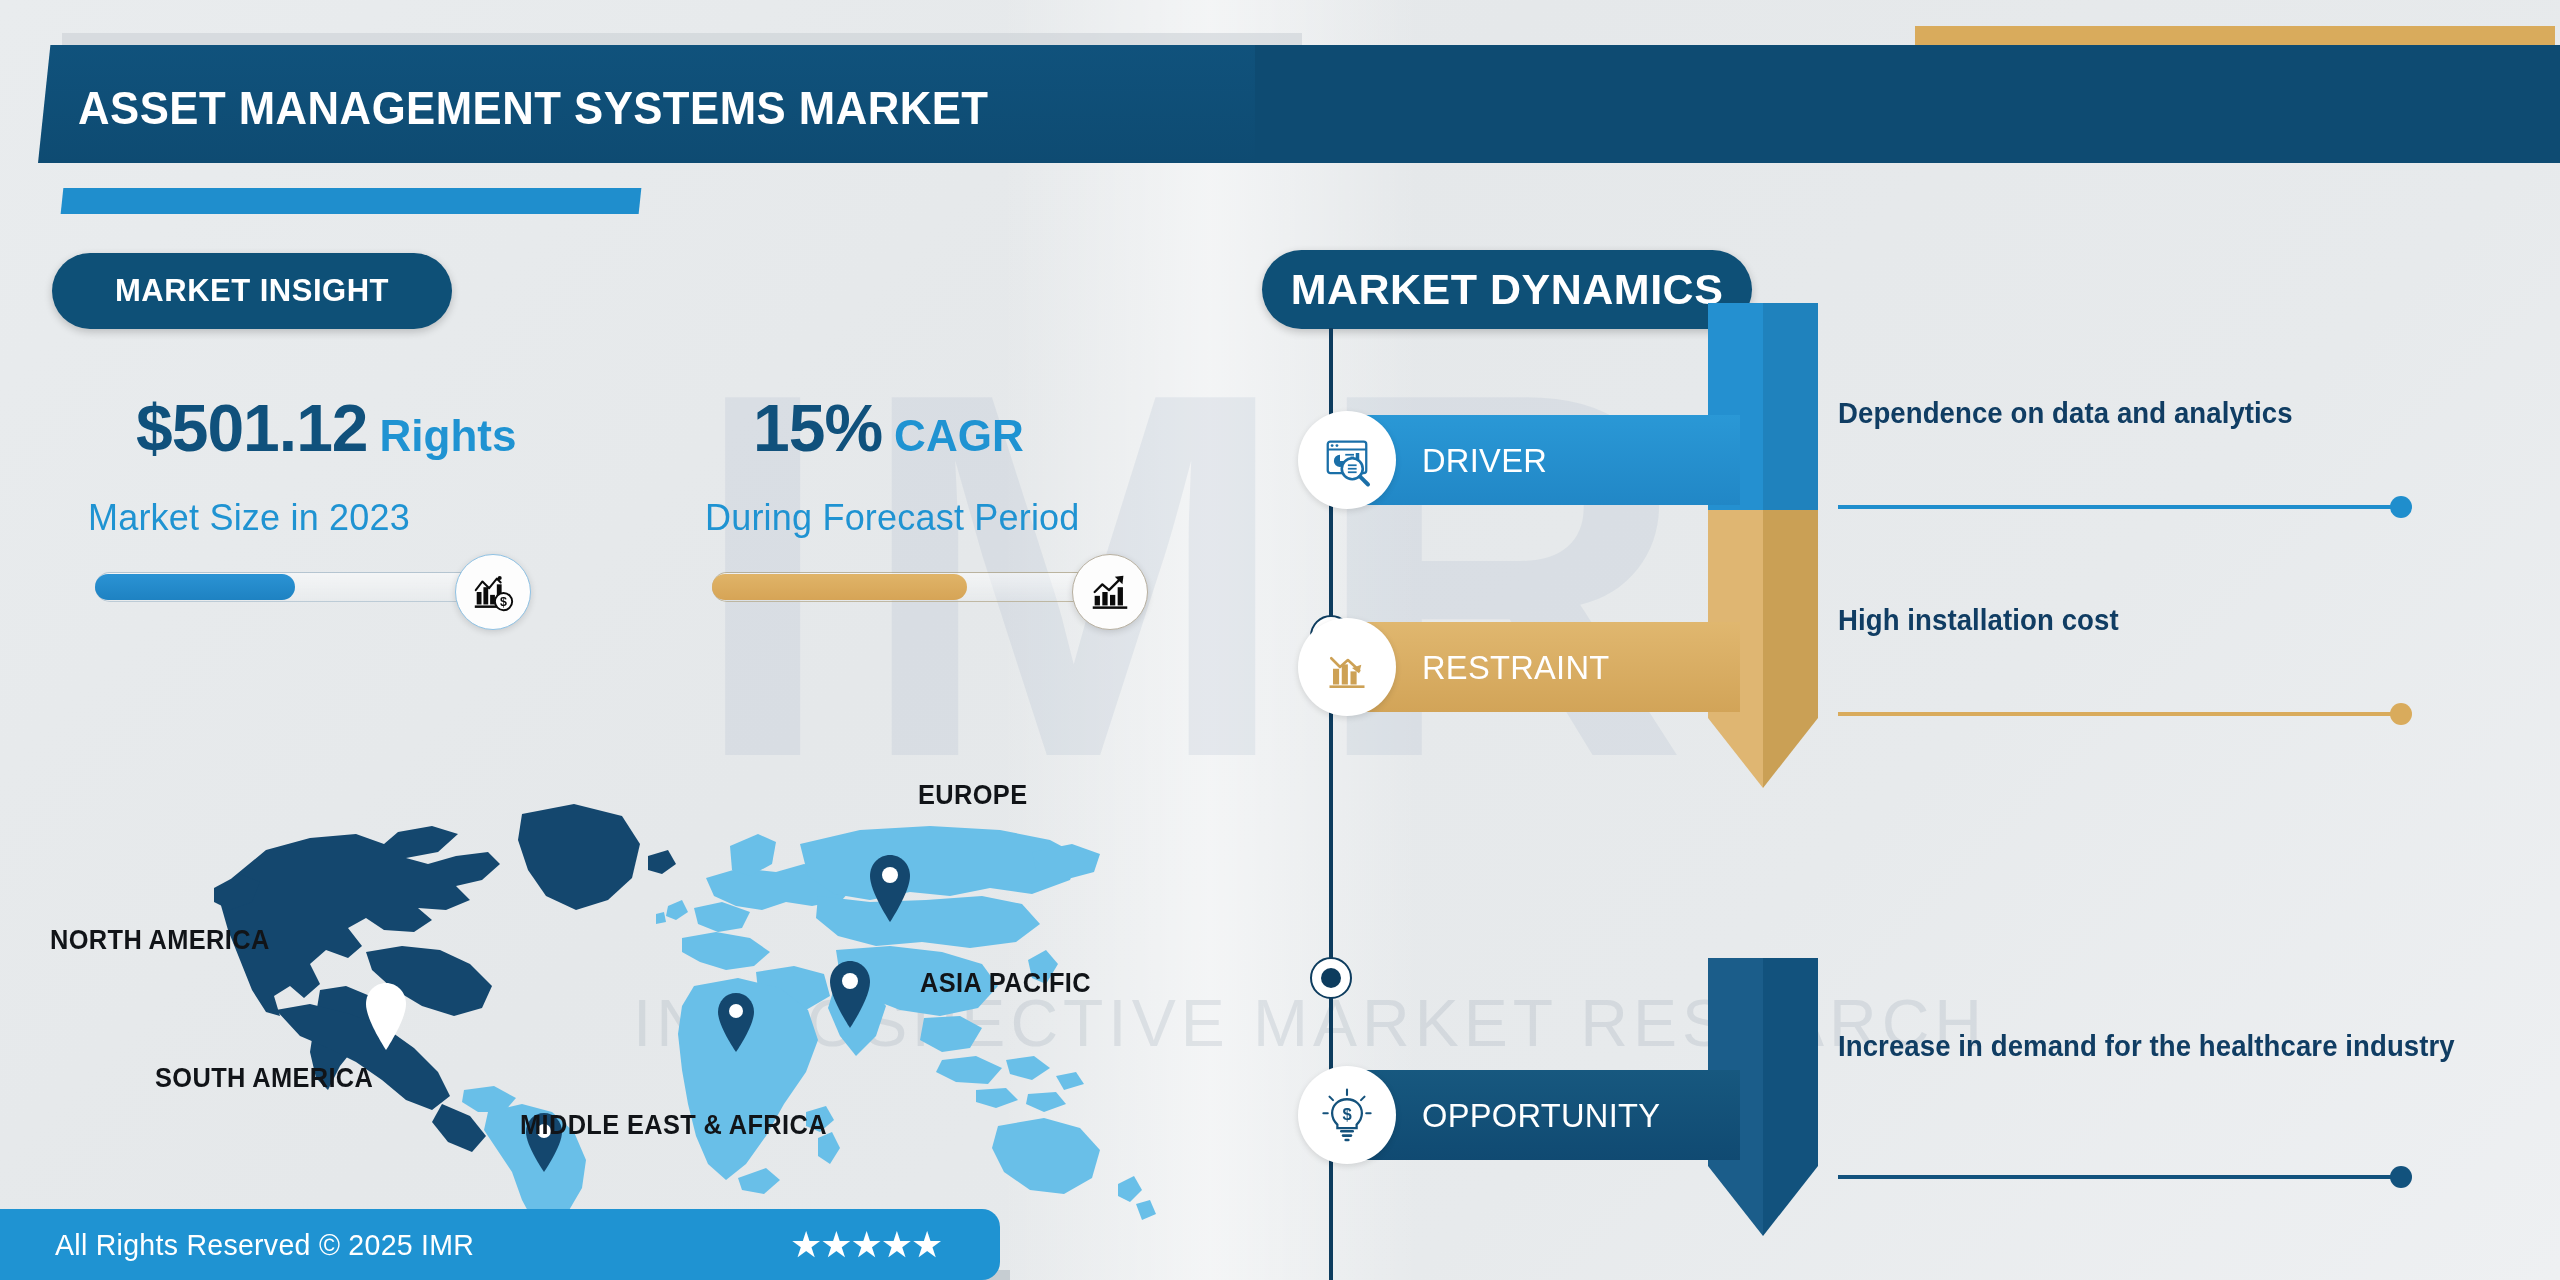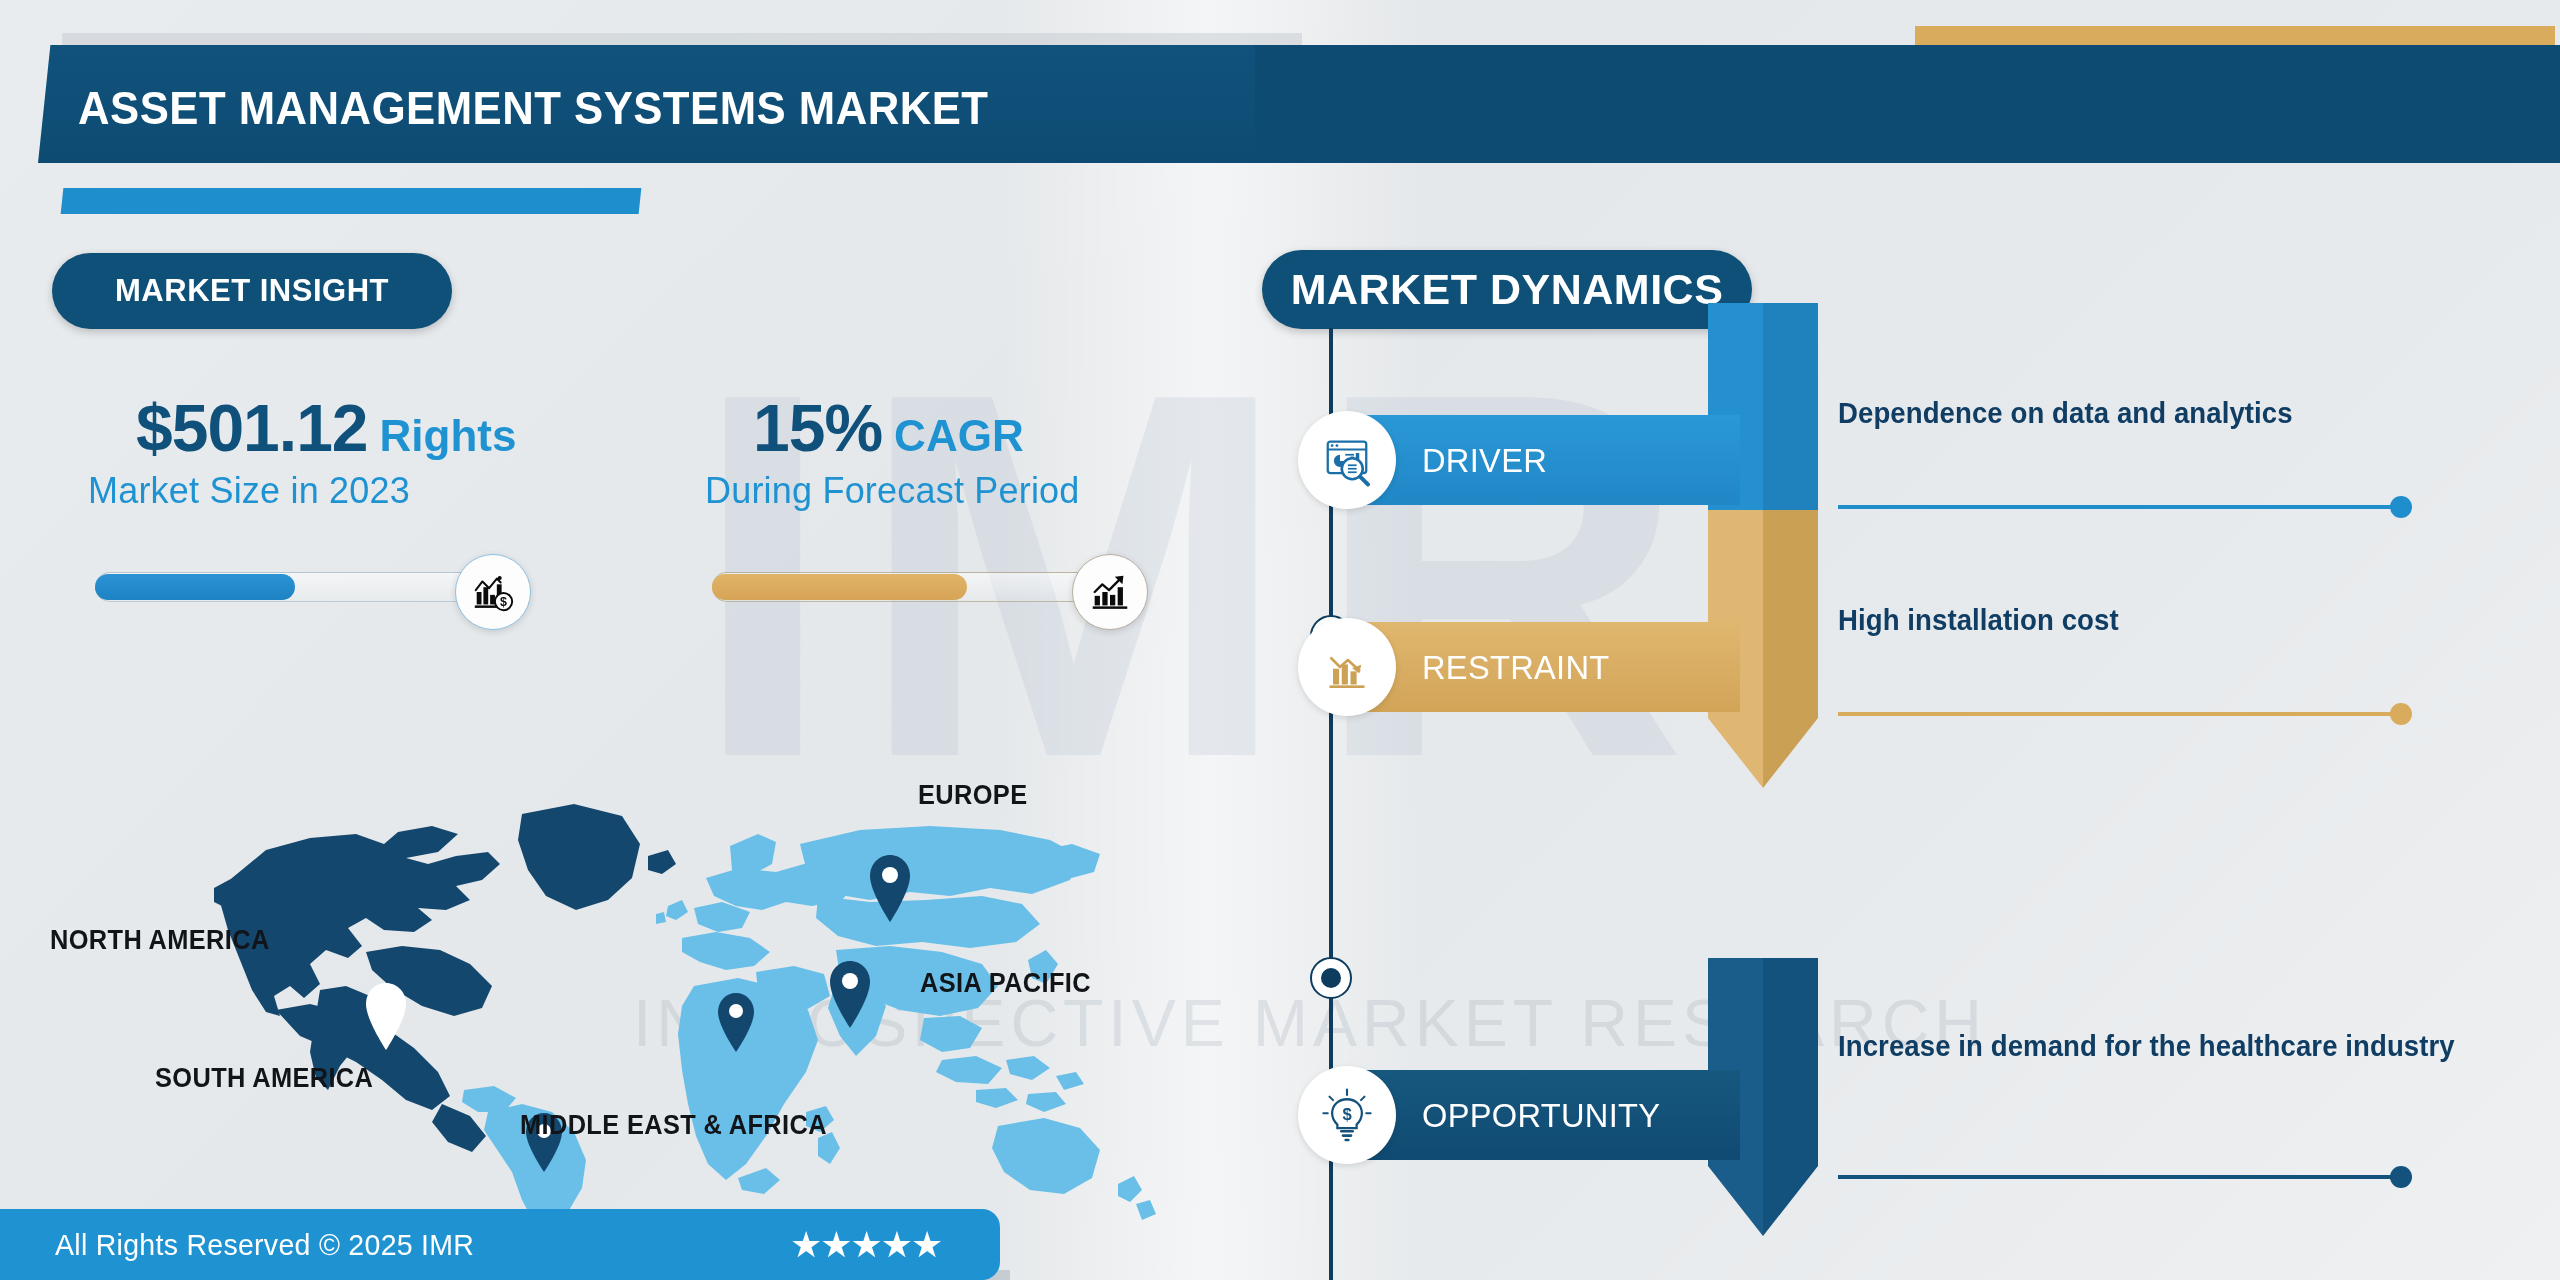--- a/index.html
+++ b/index.html
@@ -84,21 +84,21 @@
   #pill-geo{ left:52px; top:678px; width:570px; height:78px; font-size:35px; letter-spacing:.5px;}
   #pill-dyn{ left:1262px; top:250px; width:490px; height:79px; font-size:43px; letter-spacing:.5px;}
 
   
   .stat{ position:absolute; }
   #stat-size{ left:88px; top:390px; width:560px; }
   #stat-cagr{ left:705px; top:390px; width:560px; }
   .stat-row{ white-space:nowrap; }
   .stat-big{ font-size:66px; font-weight:bold; color:#10517c; letter-spacing:-1px;margin-left:48px; }
   .stat-unit{ font-size:44px; font-weight:bold; color:#1f93d2; margin-left:12px; letter-spacing:0; }
-  .stat-sub{ font-size:36px; color:#1f93d2; margin-top:4px; font-weight:normal; letter-spacing:.2px;}
+  .stat-sub{ font-size:36px; color:#1f93d2; margin-top:31px; font-weight:normal; letter-spacing:.2px;}
 
   
   .prog-wrap{ position:absolute; height:60px; }
   #prog-size{ left:95px; top:558px; width:395px; }
   #prog-cagr{ left:712px; top:558px; width:395px; }
   .prog-track{
     position:absolute; left:0; top:14px; width:100%; height:30px;
     border-radius:16px;
     background:linear-gradient(180deg,rgba(255,255,255,.55),rgba(238,241,243,.2));
     border:1px solid rgba(120,150,175,.45);

